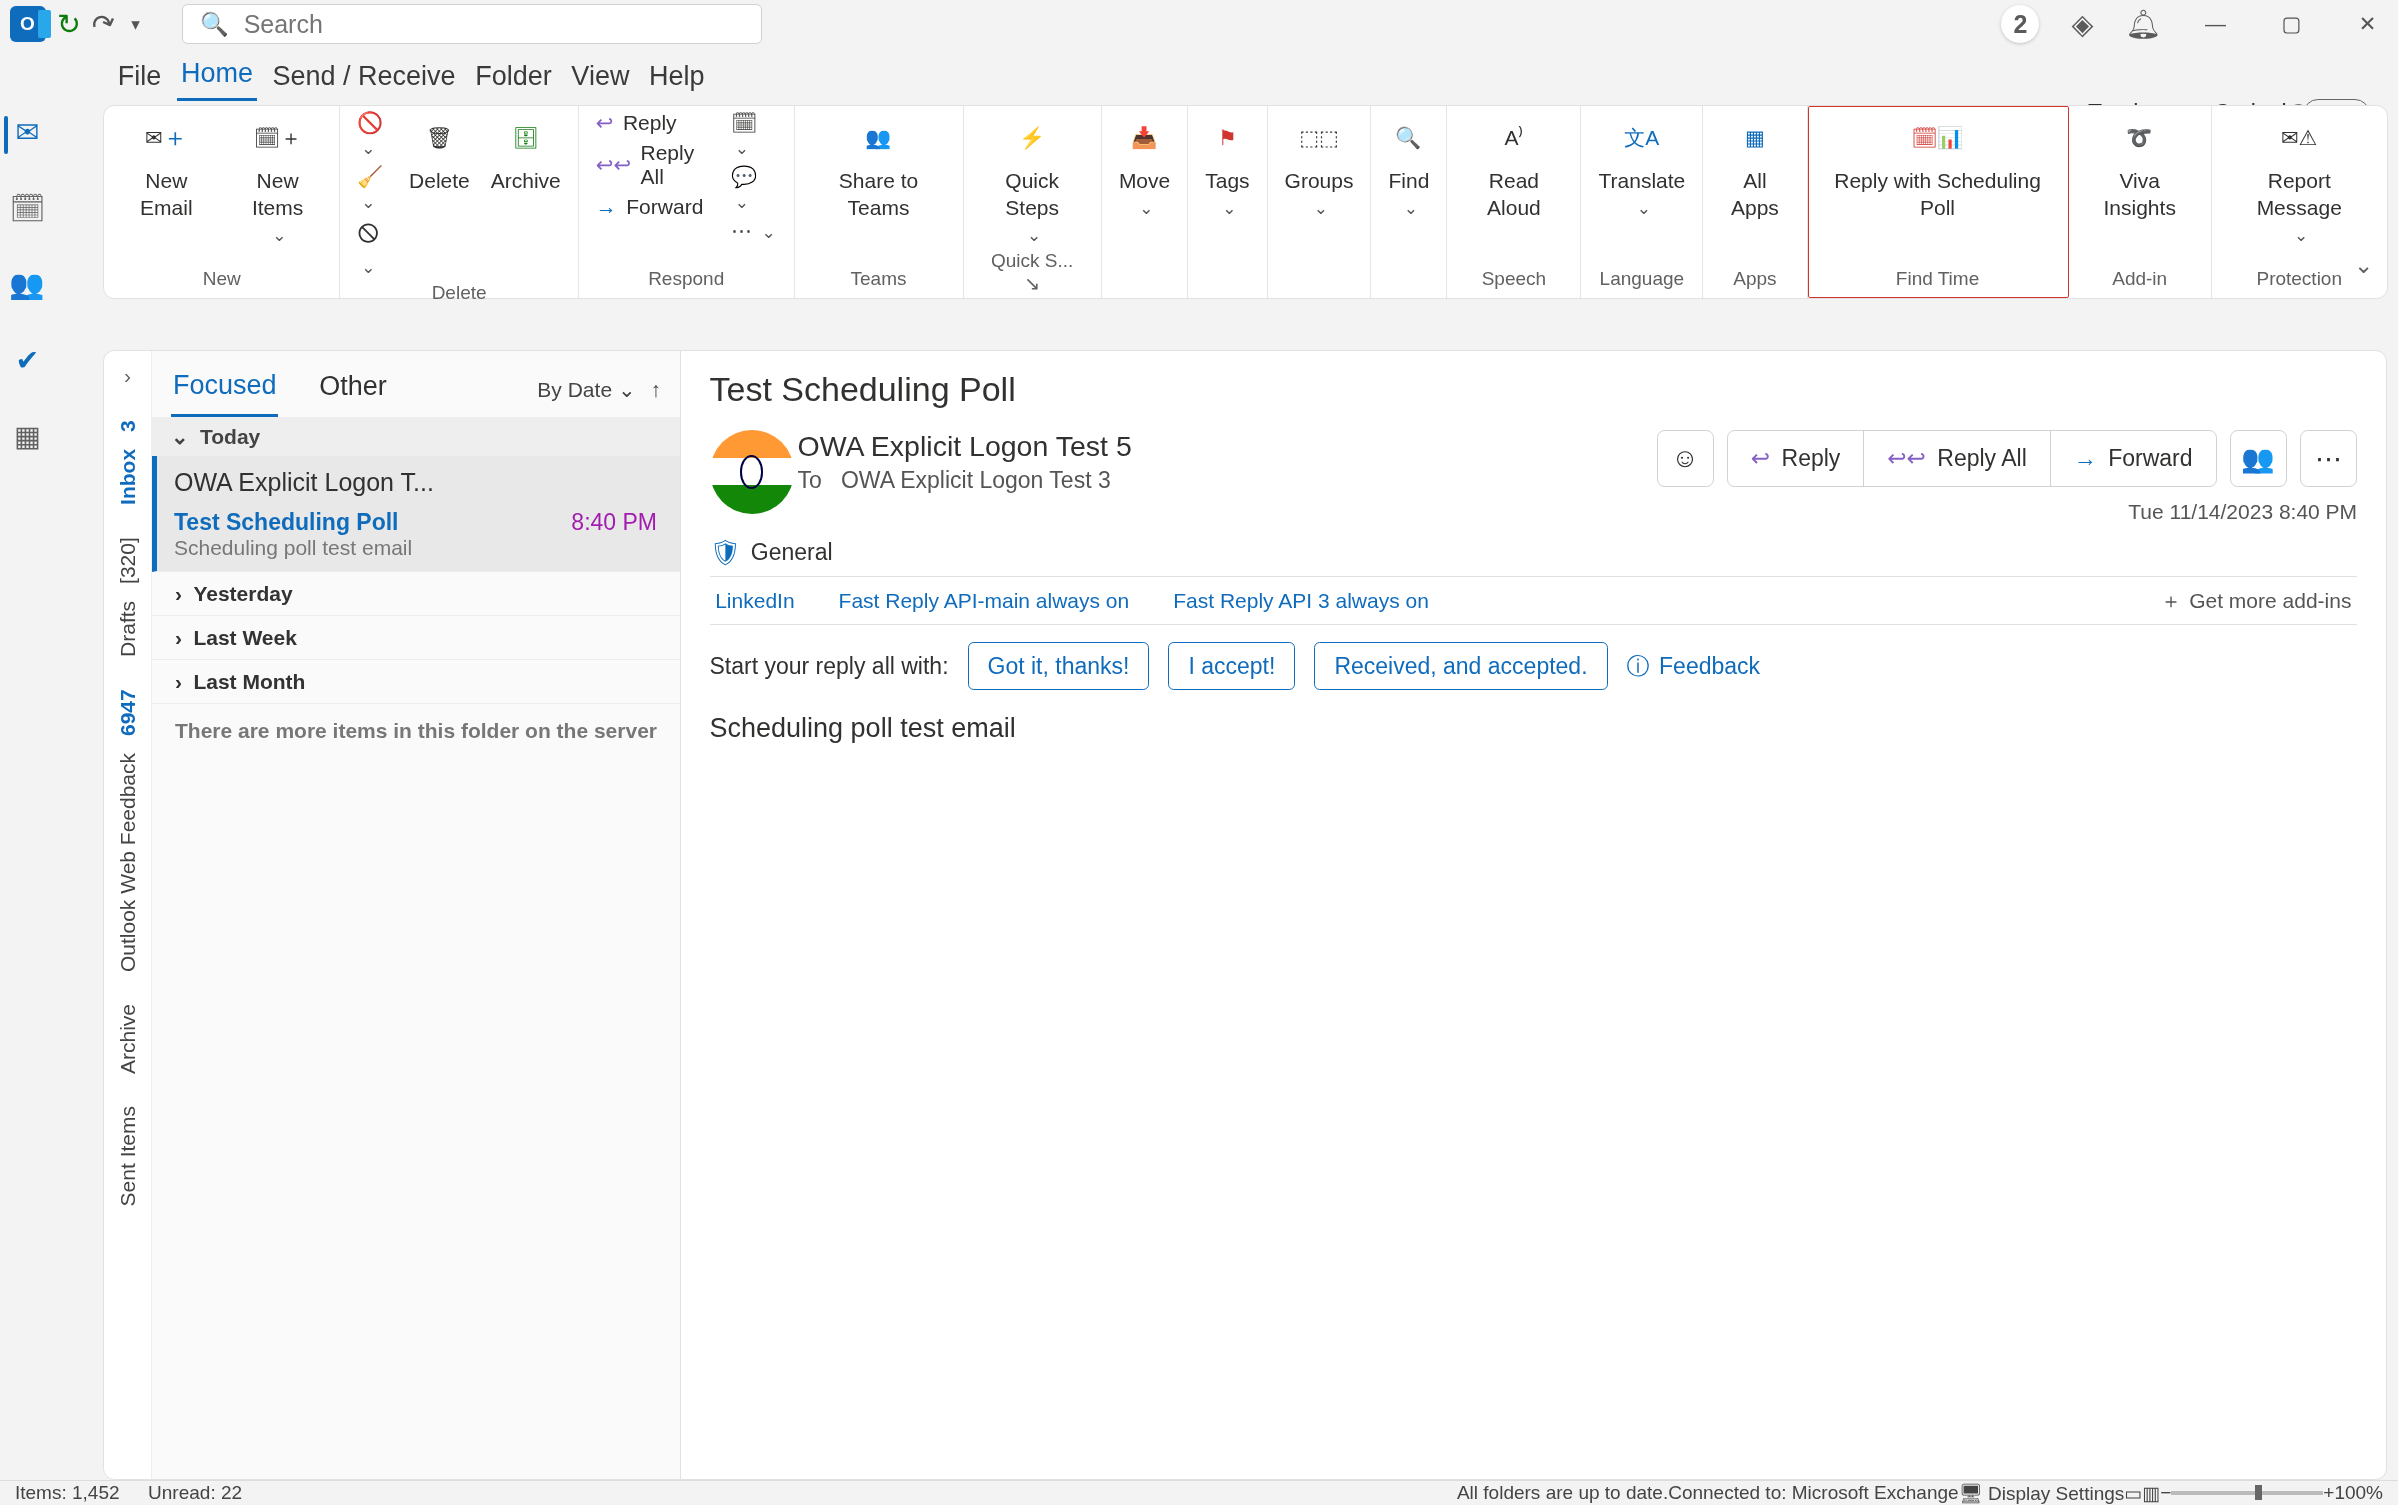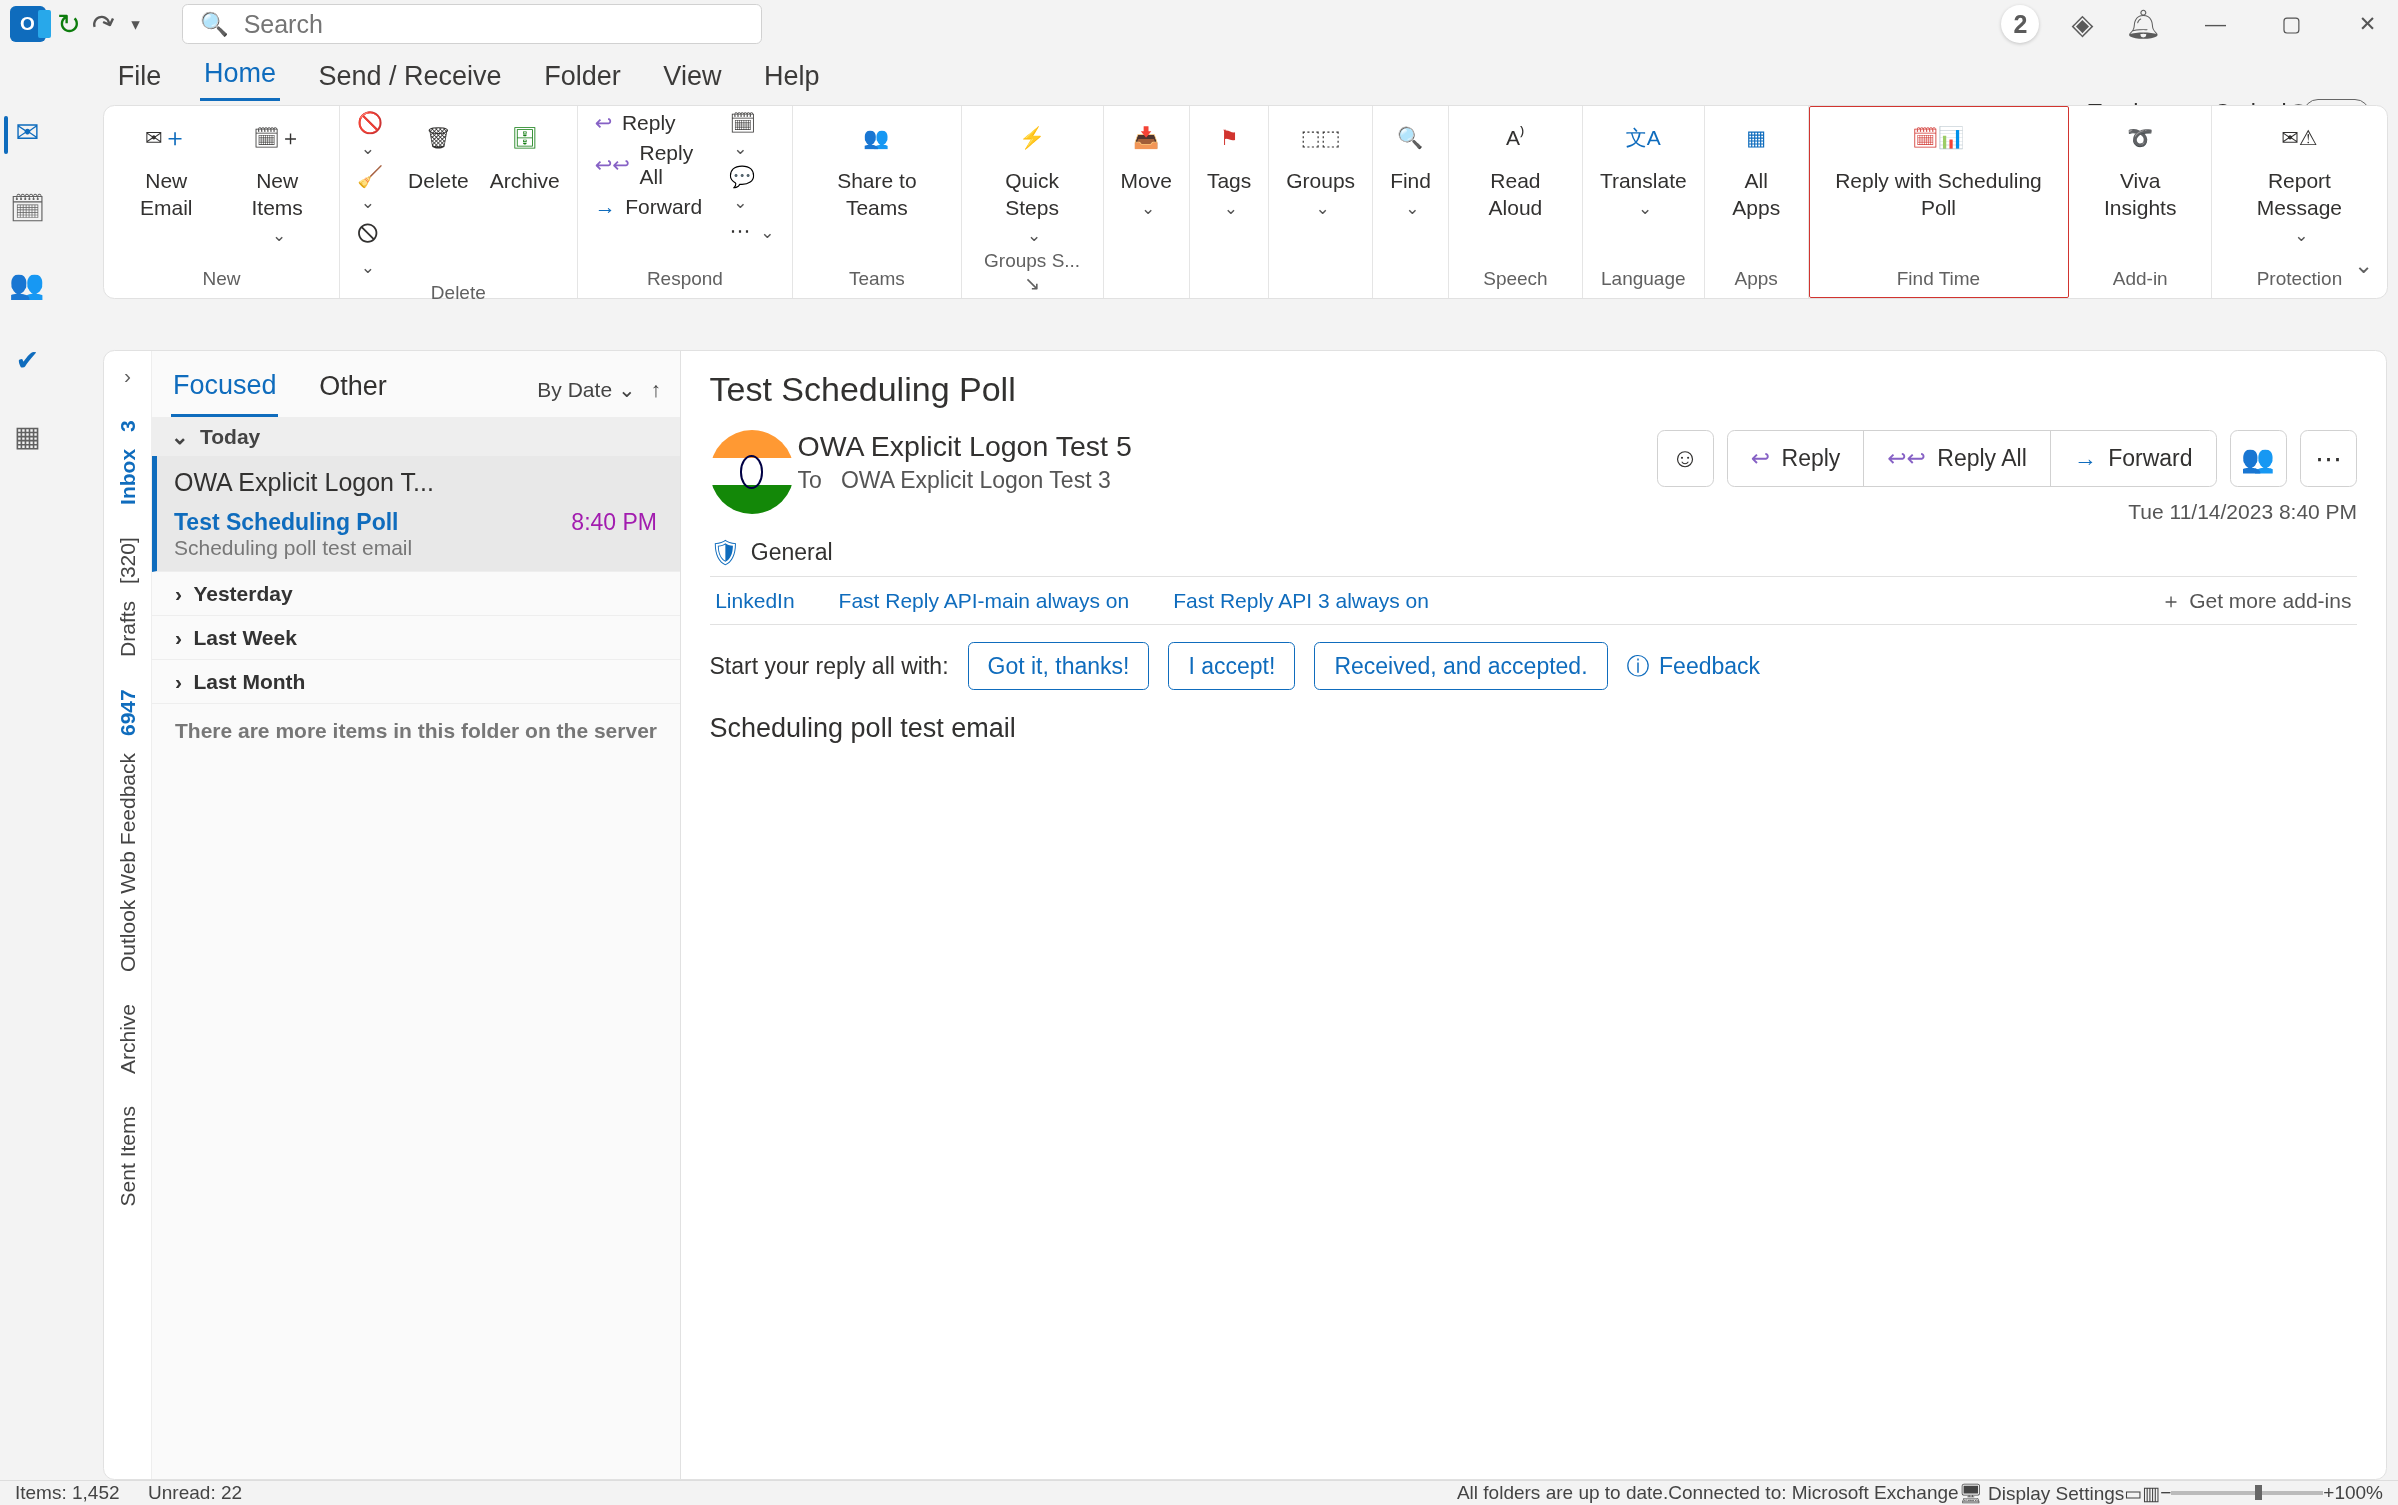--- a/index.html
+++ b/index.html
@@ -18,21 +18,21 @@
   .titlebar-right { margin-left:auto; display:flex; align-items:center; gap:32px; color:#5b5b5b;}
   .badge-2 { width:38px; height:38px; border-radius:50%; background:#fff; box-shadow:0 1px 3.8px rgba(0,0,0,.2); display:flex; align-items:center; justify-content:center; font-weight:700; font-size:25px;}
   .win-btn { width:44px; text-align:center; font-size:21px; color:#555;}
   
   
   .tryrow { display:flex; align-items:center; justify-content:flex-end; padding:3.8px 19px 0 0; gap:9.5px; position:absolute; right:9.5px; top:95px; font-size:23px; color:#323130;}
   .toggle { width:67px; height:30px; border:1.9px solid #666; border-radius:15px; display:flex; align-items:center; padding:0 5.7px; gap:3.8px; font-size:17px; color:#666; justify-content:flex-end;}
   .toggle::before{content:"";width:19px;height:19px;border-radius:50%;background:#666;position:relative;left:-28.5px;}
   
   
-  .tabs { height:53px; display:flex; align-items:flex-end; padding:0 15px 0 114px; gap:35px; font-size:27px; color:#3b3a39;}
+  .tabs { height:53px; display:flex; align-items:flex-end; padding:0 15px 0 114px; gap:12px; font-size:27px; color:#3b3a39;}
   .tab { padding:9.5px 3.8px; cursor:default;}
   .tab.active { color:#0f6cbd; border-bottom:3.8px solid #0f6cbd; font-weight:400;}
   
   
   .ribbon-wrap { margin:3.8px 11.4px 0 103px; background:#fff; border:1px solid #e1e1e1; border-radius:11.4px; height:194px; display:flex; position:relative;}
   .rgroup { border-right:1px solid #e5e5e5; padding:5.7px 17px 1.9px; display:flex; flex-direction:column; align-items:center; justify-content:space-between;}
   .rgroup .icons-row{ display:flex; gap:21px; align-items:flex-start; flex:1;}
   .bigbtn { display:flex; flex-direction:column; align-items:center; gap:3.8px; font-size:21px; color:#323130; text-align:center; line-height:1.25;}
   .bigbtn .ic { height:53px; display:flex; align-items:center; justify-content:center;}
   .smallcol { display:flex; flex-direction:column; gap:5.7px; font-size:21px; color:#323130;}
@@ -218,21 +218,21 @@
       </div>
     <div class="rlabel">Teams</div>
   </div>
   <div class="rgroup">
     <div class="icons-row">
         <div class="bigbtn chev">
           <div class="ic" style="color:#f2c811;">⚡</div>
           <span>Quick Steps</span>
         </div>
       </div>
-    <div class="rlabel"><span>Groups S...</span> ↘</div>
+    <div class="rlabel"><span>Quick S...</span> ↘</div>
   </div>
   <div class="rgroup">
     <div class="icons-row">
         <div class="bigbtn chev">
           <div class="ic">📥</div>
           <span>Move</span>
         </div>
       </div>
     <div class="rlabel">&nbsp;</div>
   </div>

